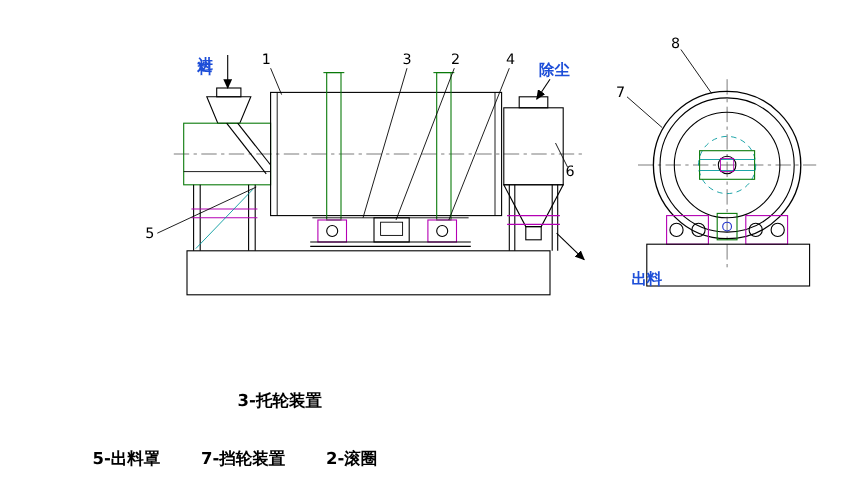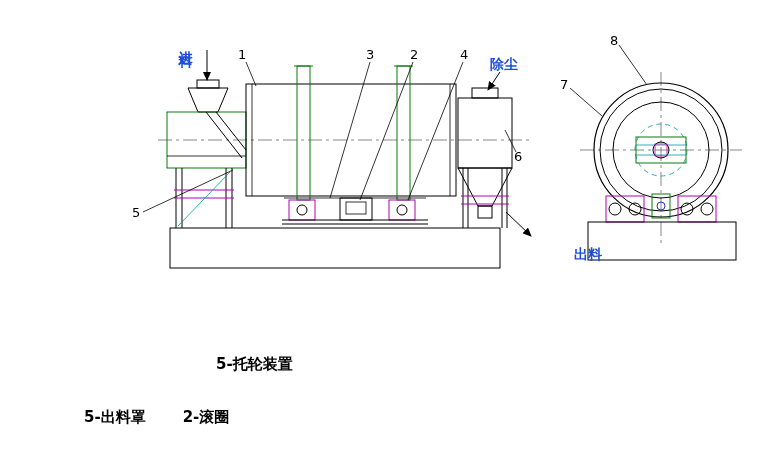--- a/index.html
+++ b/index.html
@@ -142,20 +142,21 @@
   <span class="callout-num" style="left:132px;top:206px;">5</span>
   <span class="callout-num" style="left:514px;top:150px;">6</span>
   <span class="callout-num" style="left:560px;top:78px;">7</span>
   <span class="callout-num" style="left:610px;top:34px;">8</span>
 
   <div class="cn-label cn-vertical" style="left:178px;top:40px;">进料</div>
   <div class="cn-label" style="left:490px;top:56px;">除尘</div>
   <div class="cn-label" style="left:534px;top:246px;margin-left:40px;">出料</div>
 
   <div id="legend-row-1" class="legend-row">
-    <span>5-托轮装置</span>
+    <span>3-托轮装置</span>
   </div>
   <div id="legend-row-2" class="legend-row">
     <span>5-出料罩</span>
+    <span>7-挡轮装置</span>
     <span>2-滚圈</span>
   </div>
 
 </div>
 
 </body></html>

